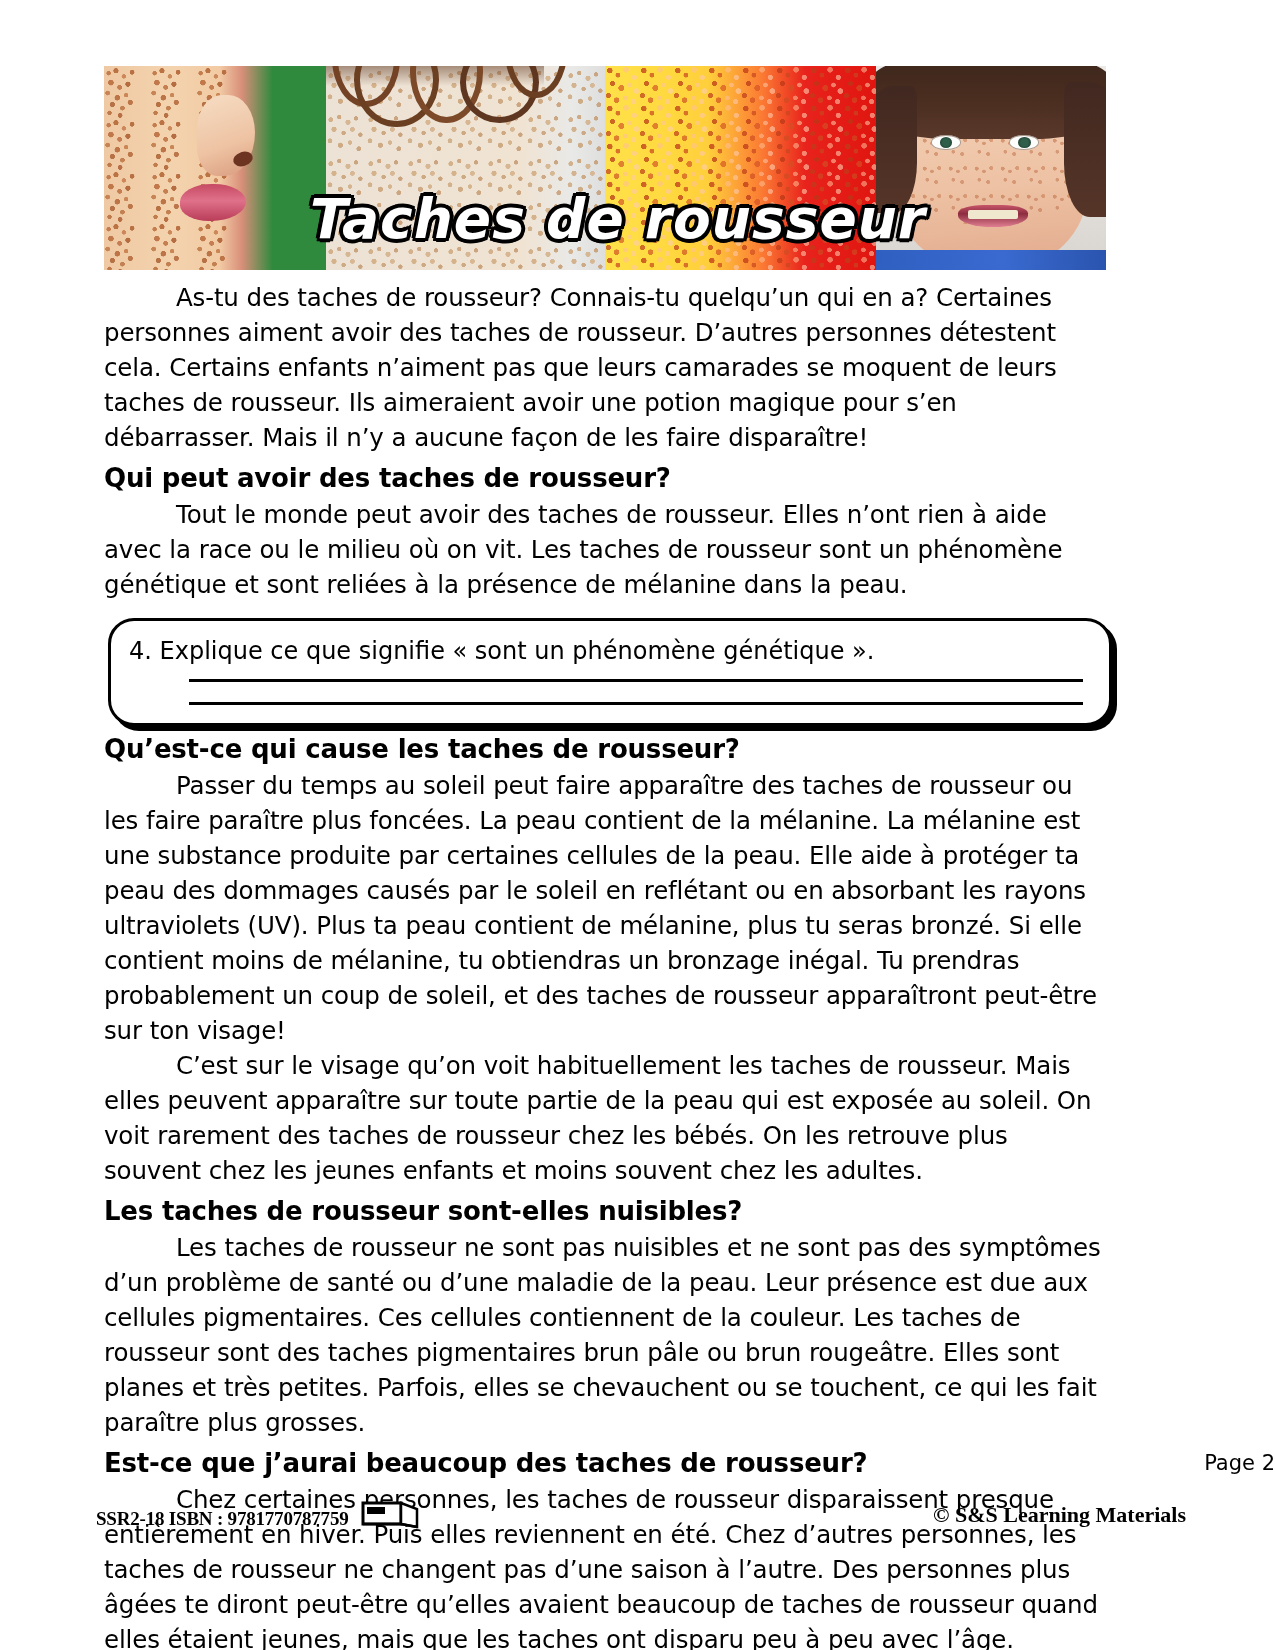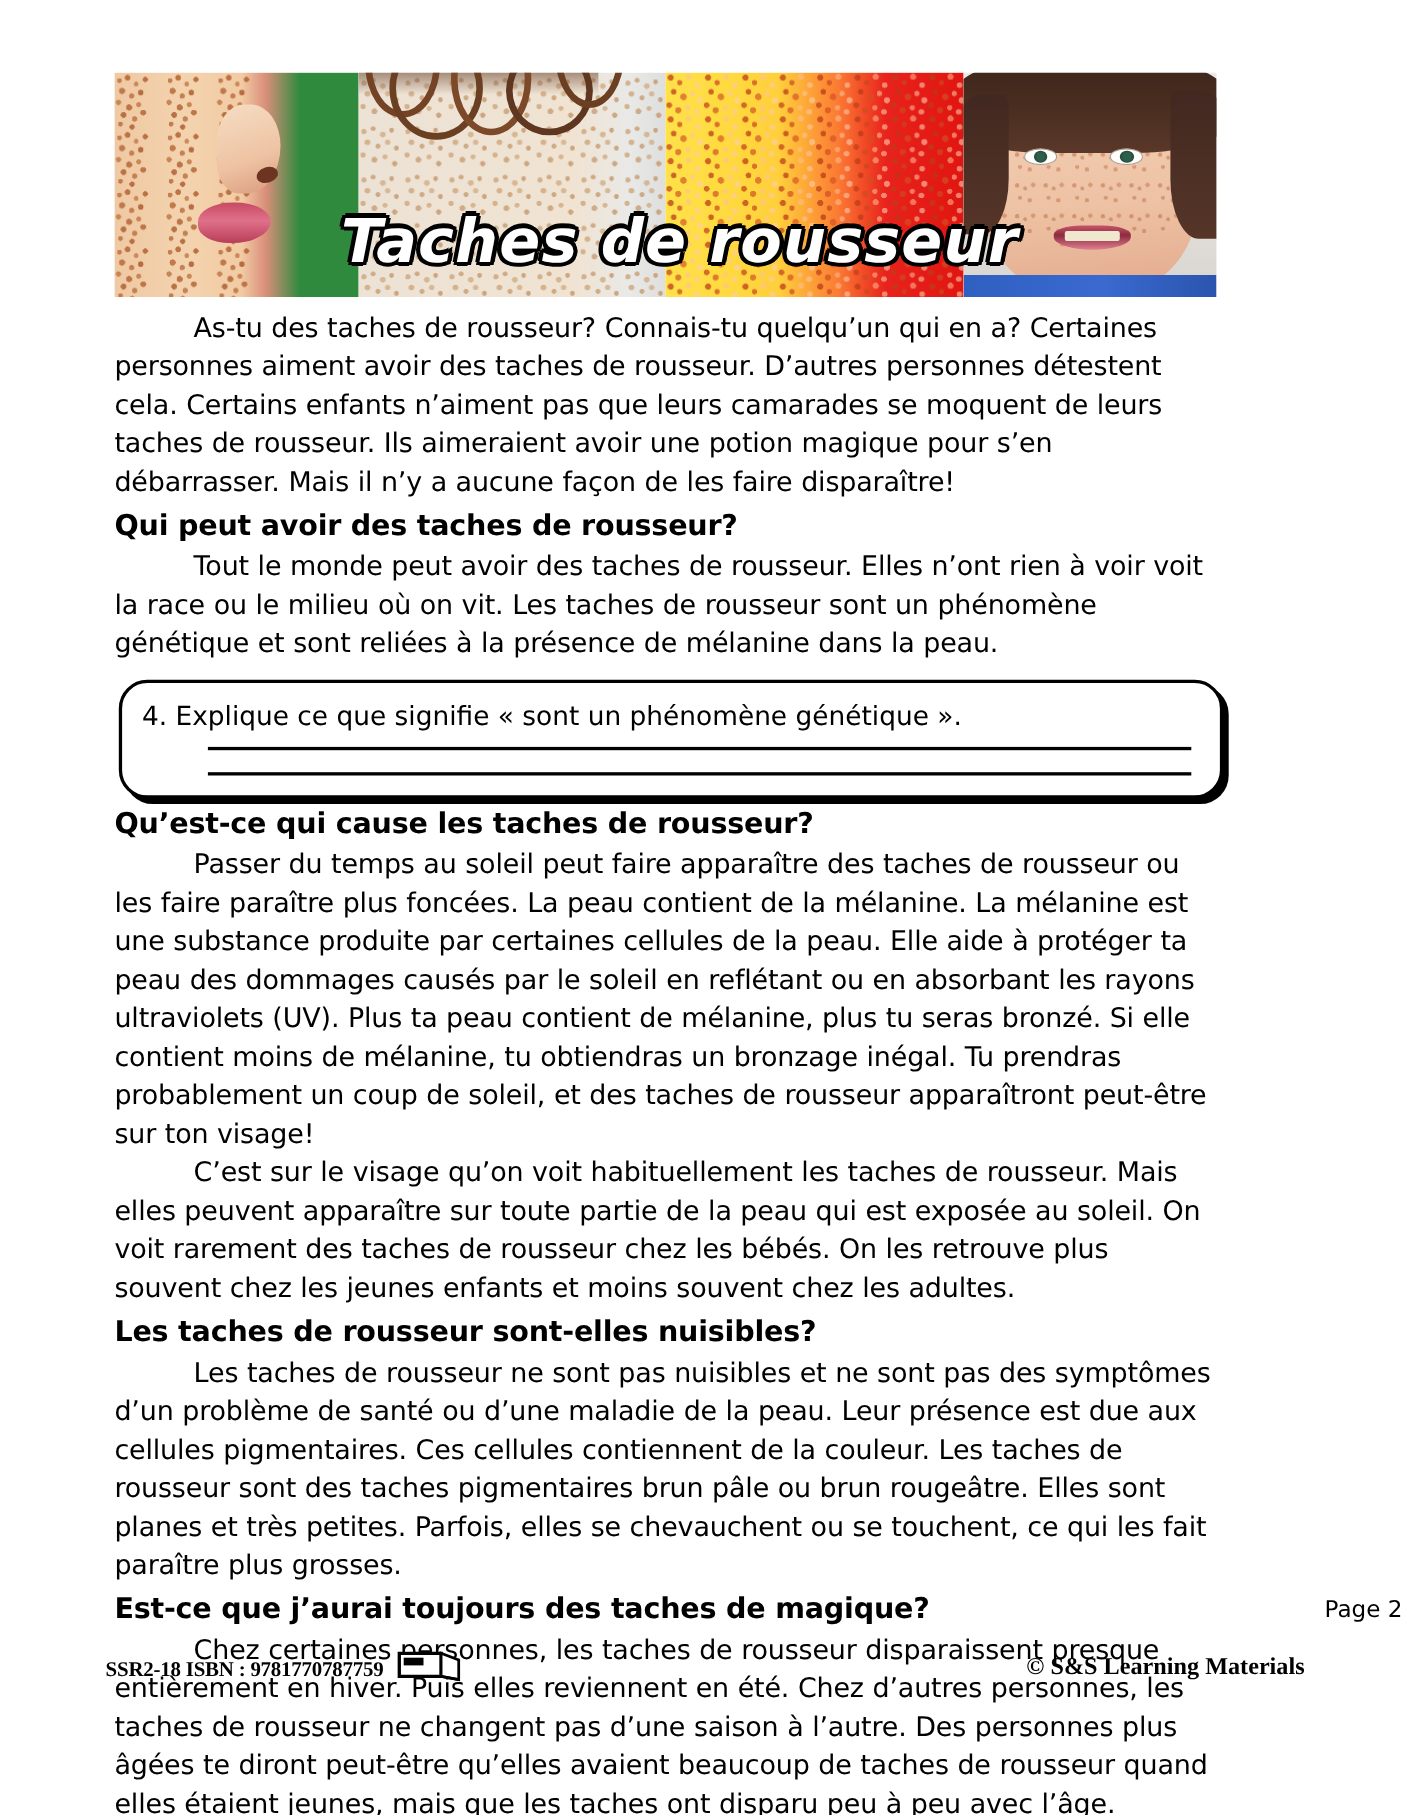--- a/index.html
+++ b/index.html
@@ -426,39 +426,39 @@
   </div>
 
   <div class="banner-title">Taches de rousseur</div>
 
   <div class="content">
 
     <p class="body-text">As-tu des taches de rousseur? Connais-tu quelqu’un qui en a? Certaines personnes aiment avoir des taches de rousseur. D’autres personnes détestent cela. Certains enfants n’aiment pas que leurs camarades se moquent de leurs taches de rousseur. Ils aimeraient avoir une potion magique pour s’en débarrasser. Mais il n’y a aucune façon de les faire disparaître!</p>
 
     <h2 class="section-heading">Qui peut avoir des taches de rousseur?</h2>
 
-    <p class="body-text">Tout le monde peut avoir des taches de rousseur. Elles n’ont rien à voir voit la race ou le milieu où on vit. Les taches de rousseur sont un phénomène génétique et sont reliées à la présence de mélanine dans la peau.</p>
+    <p class="body-text">Tout le monde peut avoir des taches de rousseur. Elles n’ont rien à aide avec la race ou le milieu où on vit. Les taches de rousseur sont un phénomène génétique et sont reliées à la présence de mélanine dans la peau.</p>
 
     <div class="question-box">
       <div class="question-text">4. Explique ce que signifie « sont un phénomène génétique ».</div>
       <div class="answer-line"></div>
       <div class="answer-line"></div>
     </div>
 
     <h2 class="section-heading">Qu’est-ce qui cause les taches de rousseur?</h2>
 
     <p class="body-text">Passer du temps au soleil peut faire apparaître des taches de rousseur ou les faire paraître plus foncées. La peau contient de la mélanine. La mélanine est une substance produite par certaines cellules de la peau. Elle aide à protéger ta peau des dommages causés par le soleil en reflétant ou en absorbant les rayons ultraviolets (UV). Plus ta peau contient de mélanine, plus tu seras bronzé. Si elle contient moins de mélanine, tu obtiendras un bronzage inégal. Tu prendras probablement un coup de soleil, et des taches de rousseur apparaîtront peut-être sur ton visage!</p>
 
     <p class="body-text">C’est sur le visage qu’on voit habituellement les taches de rousseur. Mais elles peuvent apparaître sur toute partie de la peau qui est exposée au soleil. On voit rarement des taches de rousseur chez les bébés. On les retrouve plus souvent chez les jeunes enfants et moins souvent chez les adultes.</p>
 
     <h2 class="section-heading">Les taches de rousseur sont-elles nuisibles?</h2>
 
     <p class="body-text">Les taches de rousseur ne sont pas nuisibles et ne sont pas des symptômes d’un problème de santé ou d’une maladie de la peau. Leur présence est due aux cellules pigmentaires. Ces cellules contiennent de la couleur. Les taches de rousseur sont des taches pigmentaires brun pâle ou brun rougeâtre. Elles sont planes et très petites. Parfois, elles se chevauchent ou se touchent, ce qui les fait paraître plus grosses.</p>
 
-    <h2 class="section-heading">Est-ce que j’aurai toujours des taches de magique?</h2>
+    <h2 class="section-heading">Est-ce que j’aurai beaucoup des taches de rousseur?</h2>
 
     <p class="body-text">Chez certaines personnes, les taches de rousseur disparaissent presque entièrement en hiver. Puis elles reviennent en été. Chez d’autres personnes, les taches de rousseur ne changent pas d’une saison à l’autre. Des personnes plus âgées te diront peut-être qu’elles avaient beaucoup de taches de rousseur quand elles étaient jeunes, mais que les taches ont disparu peu à peu avec l’âge.</p>
   </div>
 
   <div class="page-label">Page 2</div>
 
   <div class="footer">
     <div class="footer-left">
       <span>SSR2-18  ISBN : 9781770787759</span>
       <span class="binder-icon">

